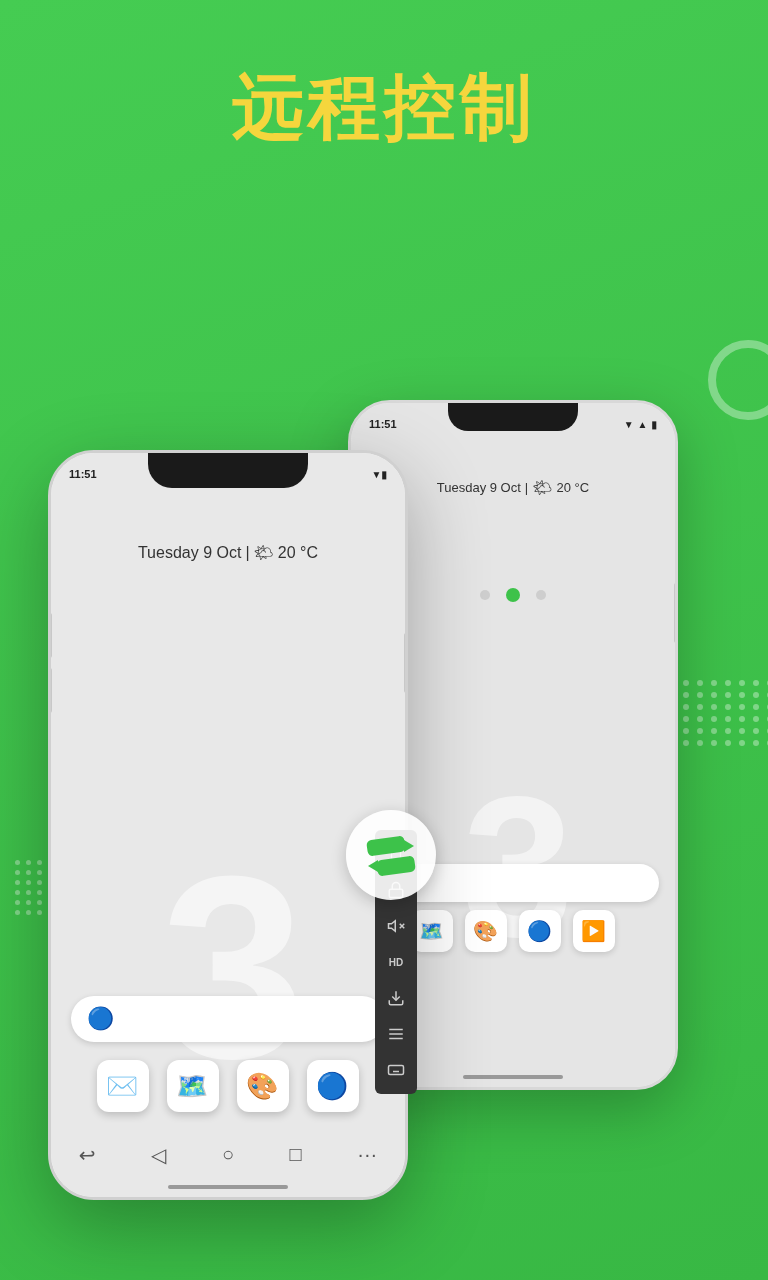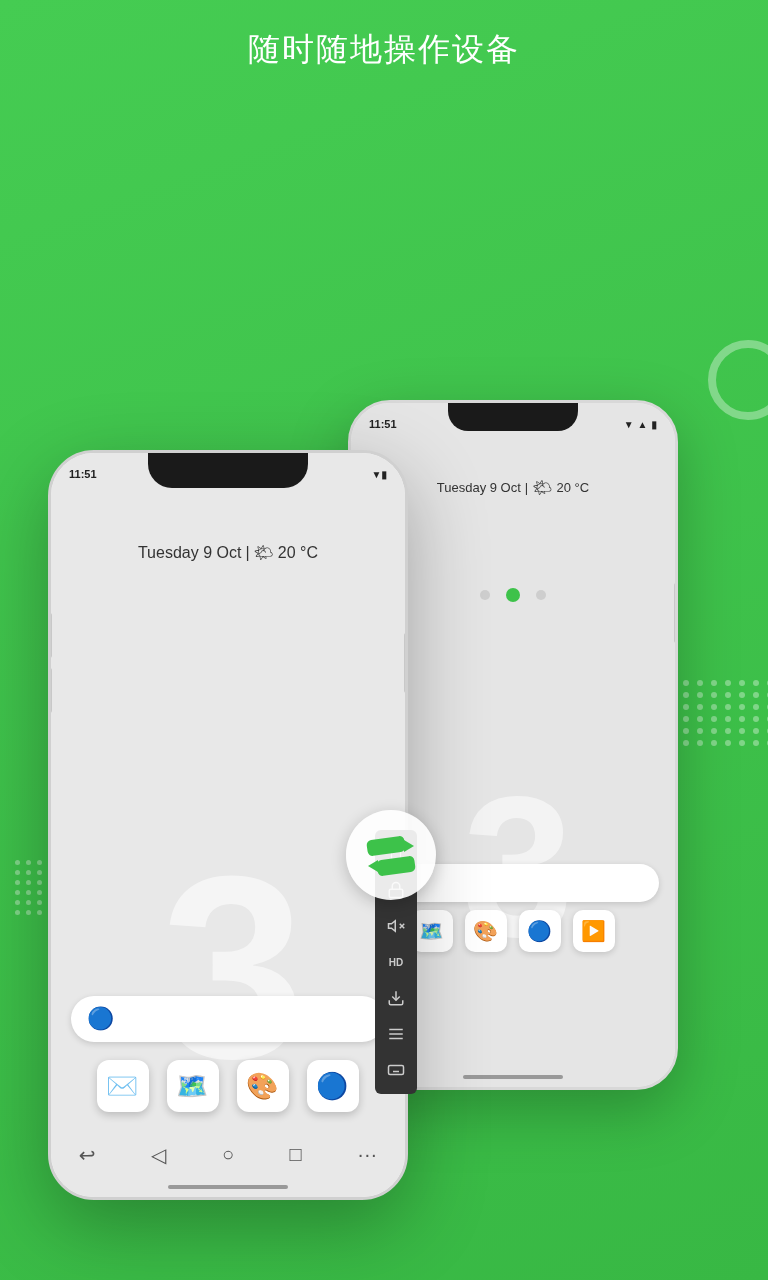--- a/index.html
+++ b/index.html
@@ -527,22 +527,22 @@
         <div class="dot-item-sm"></div>
         <div class="dot-item-sm"></div>
       <div class="dot-item-sm"></div>
         <div class="dot-item-sm"></div>
         <div class="dot-item-sm"></div>
         <div class="dot-item-sm"></div>
         <div class="dot-item-sm"></div>
     </div>
   </div>
 
-
-  <p class="title-sub">随时随地操作设备</p>
+  <h1 class="title-main">远程控制</h1>
+
 
   <div class="phones-area">
 
     <div class="phone-back">
       <div class="phone-screen">
 
         <div class="notch-small"></div>
 
         <div class="status-bar">
           <span>11:51</span>

